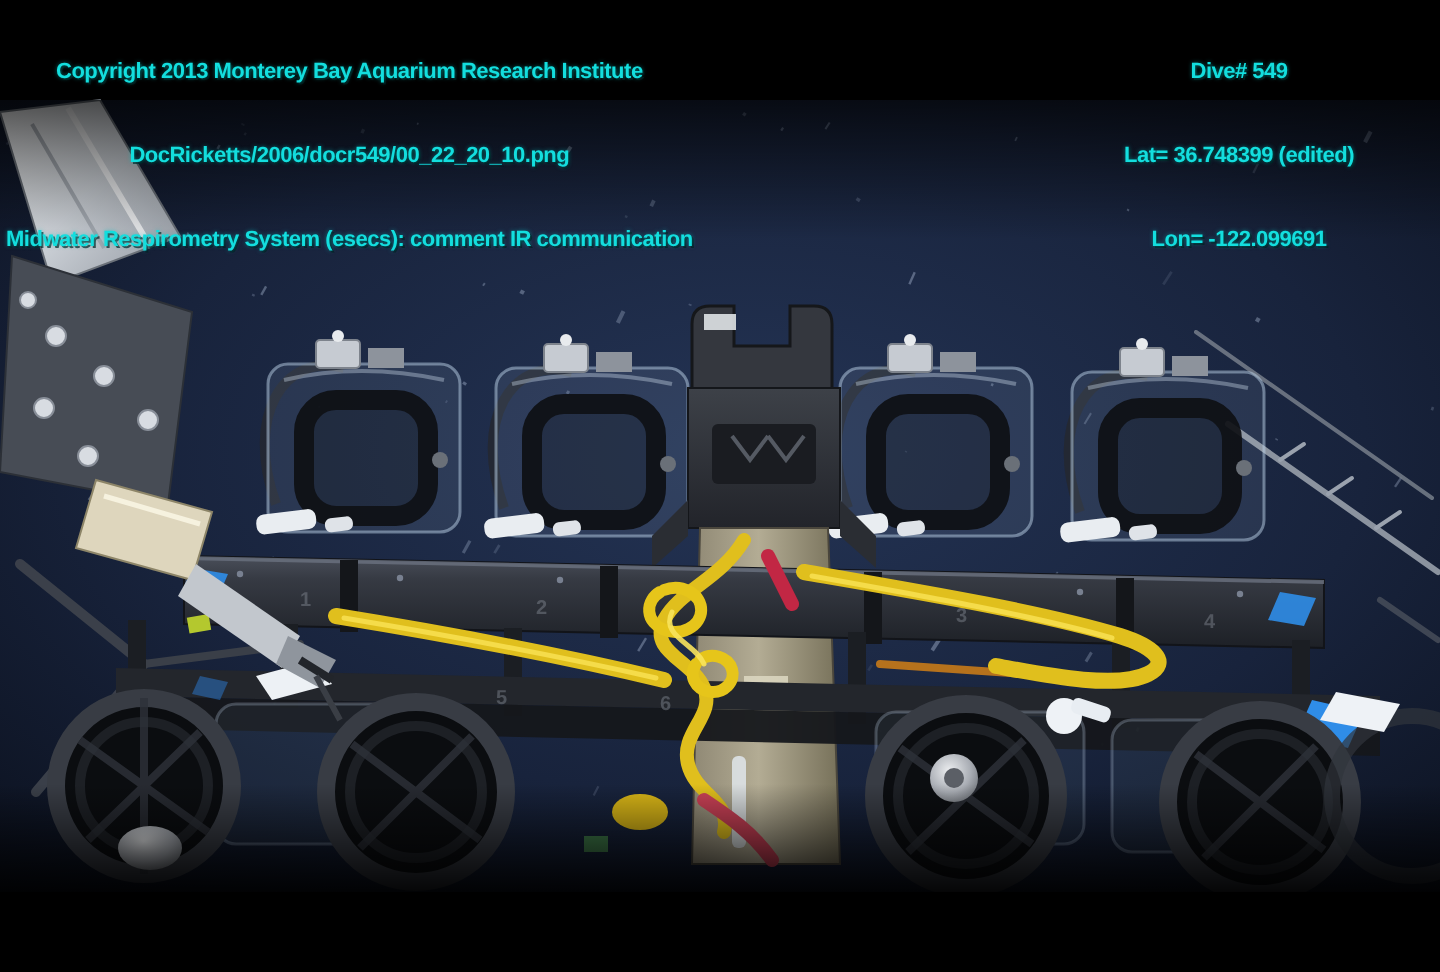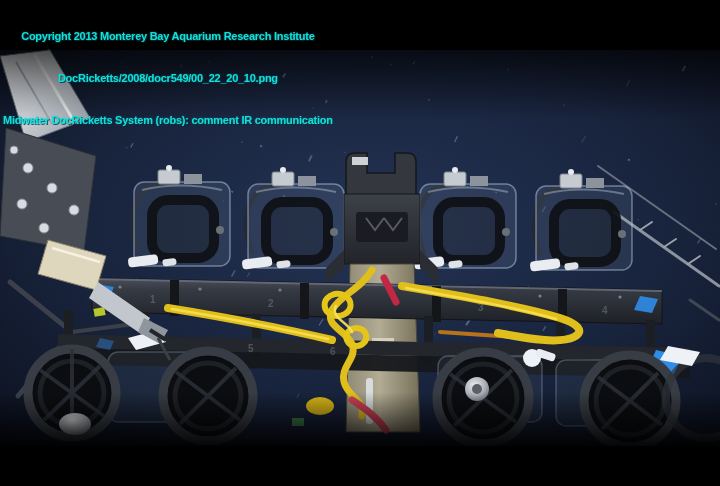--- a/index.html
+++ b/index.html
@@ -326,22 +326,27 @@
     <line x1="158" y1="338" x2="170" y2="360" stroke="#3a3e45" stroke-width="3"></line>
   </g>
 
   <rect x="0" y="50" width="720" height="70" fill="url(#gFadeT)" opacity="0.75"></rect>
   <rect x="0" y="392" width="720" height="60" fill="url(#gFadeB)"></rect>
   <rect x="0" y="446" width="720" height="40" fill="#000"></rect>
 </svg>
 
   <div class="overlay ov-tl" style="color: rgb(19, 222, 222);">
     <div>Copyright 2013 Monterey Bay Aquarium Research Institute</div>
-    <div>DocRicketts/2008/docr549/00_22_20_10.png</div>
-    <div>Midwater DocRicketts System (robs): comment IR communication</div>
+    <div>DocRicketts/2006/docr549/00_22_20_10.png</div>
+    <div>Midwater Respirometry System (esecs): comment IR communication</div>
   </div>
 
+  <div class="overlay ov-tr" style="color: rgb(19, 222, 222);">
+    <div>Dive# 549</div>
+    <div>Lat= 36.748399 (edited)</div>
+    <div>Lon= -122.099691</div>
+  </div>
 
   <div class="overlay ov-b" style="color: rgb(19, 222, 222);">
     
   </div>
 
 </div>
 
 </body></html>

